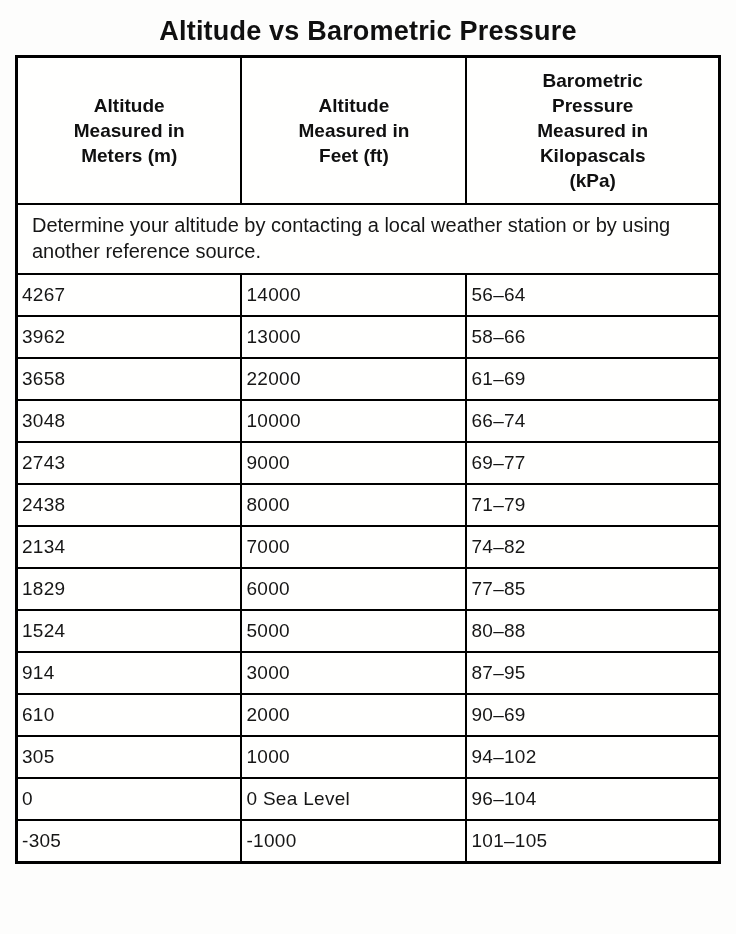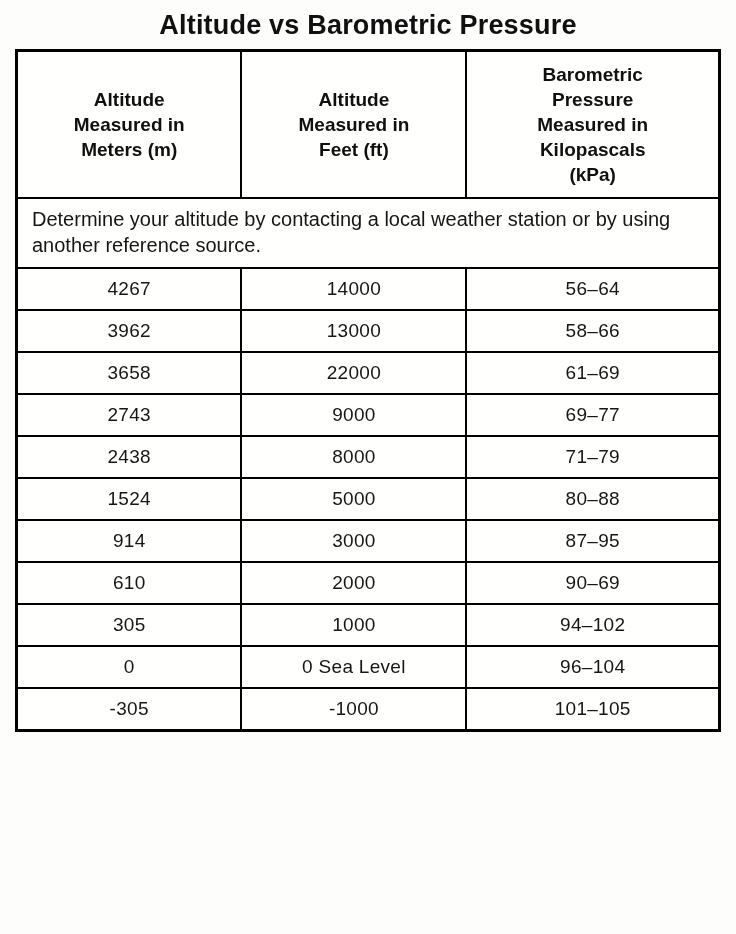--- a/index.html
+++ b/index.html
@@ -19,21 +19,21 @@
     width: 736px;
     height: 934px;
     background: #fdfdfc;
     padding-top: 8px;
   }
   .doc-title {
     text-align: center;
     font-weight: bold;
     font-size: 27px;
     letter-spacing: 0.2px;
-    margin: 2px 0 8px 0;
+    margin: 8px 0 8px 0;
     color: #101010;
   }
   table.alt-table {
     border-collapse: collapse;
     margin: 0 auto;
     width: 706px;
     table-layout: fixed;
     background: #fffffe;
   }
   table.alt-table, table.alt-table th, table.alt-table td {
@@ -55,21 +55,20 @@
     margin-top: 8px;
   }
   td.note-cell {
     font-size: 20px;
     line-height: 1.3;
     text-align: left;
     padding: 7px 10px 9px 14px;
     color: #161616;
   }
   td.data-cell {
-    text-align: center;
     font-size: 19px;
     padding: 9px 4px;
     height: 41px;
     color: #161616;
     letter-spacing: 0.3px;
   }
 </style>
 </head>
 <body>
 
@@ -112,28 +111,43 @@
           <td class="data-cell">3962</td>
           <td class="data-cell">13000</td>
           <td class="data-cell">58–66</td>
         </tr>
         <tr>
           <td class="data-cell">3658</td>
           <td class="data-cell">22000</td>
           <td class="data-cell">61–69</td>
         </tr>
         <tr>
+          <td class="data-cell">3048</td>
+          <td class="data-cell">10000</td>
+          <td class="data-cell">66–74</td>
+        </tr>
+        <tr>
           <td class="data-cell">2743</td>
           <td class="data-cell">9000</td>
           <td class="data-cell">69–77</td>
         </tr>
         <tr>
           <td class="data-cell">2438</td>
           <td class="data-cell">8000</td>
           <td class="data-cell">71–79</td>
+        </tr>
+        <tr>
+          <td class="data-cell">2134</td>
+          <td class="data-cell">7000</td>
+          <td class="data-cell">74–82</td>
+        </tr>
+        <tr>
+          <td class="data-cell">1829</td>
+          <td class="data-cell">6000</td>
+          <td class="data-cell">77–85</td>
         </tr>
         <tr>
           <td class="data-cell">1524</td>
           <td class="data-cell">5000</td>
           <td class="data-cell">80–88</td>
         </tr>
         <tr>
           <td class="data-cell">914</td>
           <td class="data-cell">3000</td>
           <td class="data-cell">87–95</td>

